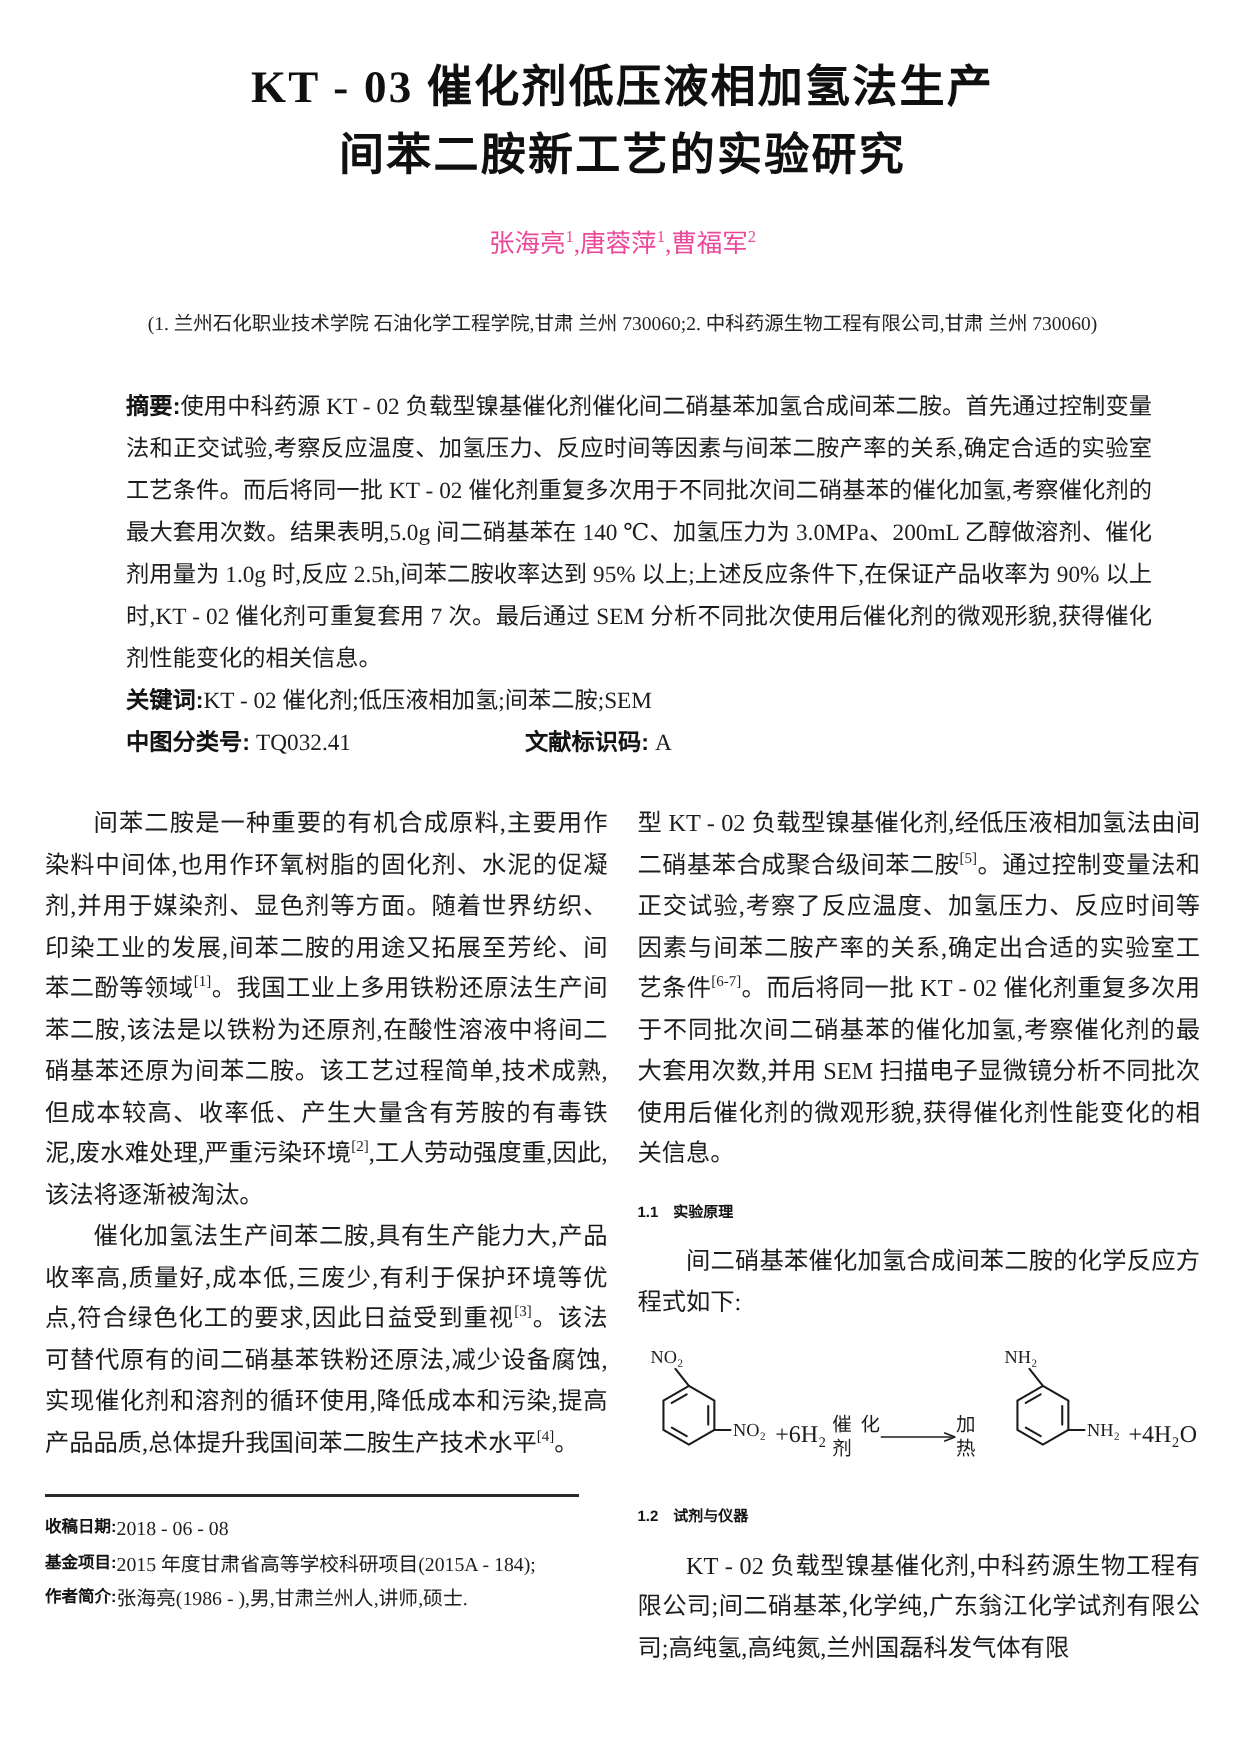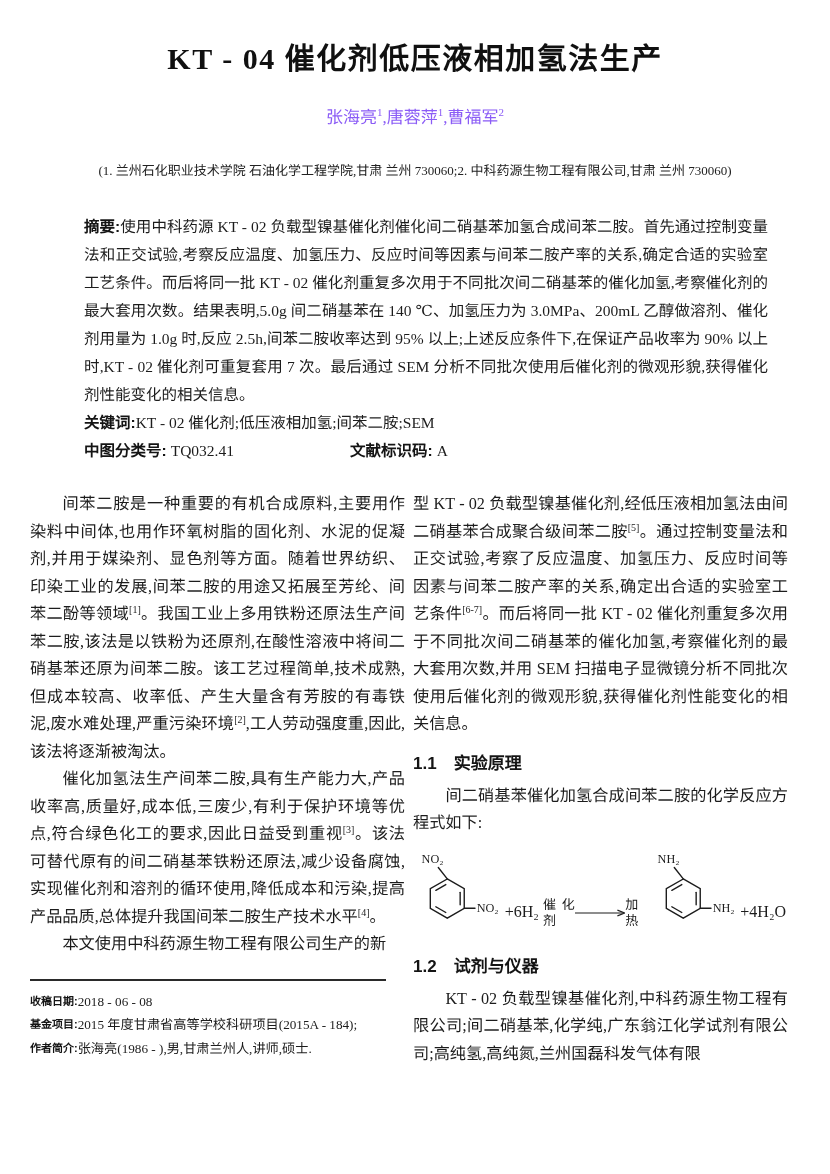--- a/index.html
+++ b/index.html
@@ -5,38 +5,38 @@
   html,body{margin:0;padding:0;background:#ffffff;}
   .page{
     position:relative;width:830px;height:1174px;overflow:hidden;
     background:#ffffff;color:#1c1c1c;
     font-family:"Liberation Serif","DejaVu Serif",serif;
   }
   
   .title{margin:36px 0 0;text-align:center;font-size:30px;line-height:45px;
          font-weight:700;letter-spacing:1.5px;color:#101010;}
   .t-line{display:block;}
-  .authors{margin-top:22px;text-align:center;font-size:17px;color:#8b5cf6;}
+  .authors{margin-top:22px;text-align:center;font-size:17px;color:#ec4899;}
   .authors sup{font-size:11px;}
   .affiliation{margin-top:32px;text-align:center;font-size:13px;color:#222;}
   
   .hei{font-family:"Liberation Sans","DejaVu Sans",sans-serif;font-weight:700;color:#141414;}
   .abstract{margin:34px 62px 0 84px;font-size:15.5px;line-height:28px;text-align:justify;}
   .abstract p{margin:0;}
   .clc-v{margin-left:4px;}
   .clc2{margin-left:116px;}
   
-  .columns{display:flex;gap:8px;margin:26px 30px 0 30px;}
+  .columns{display:flex;gap:20px;margin:26px 30px 0 30px;}
   .col{width:375px;font-size:16.2px;line-height:27.5px;text-align:justify;}
   .col p{margin:0;}
   p.indent{text-indent:2em;}
   sup{font-size:10px;line-height:0;vertical-align:super;}
   
   .h1x{font-size:20px;line-height:28px;margin:24px 0 14px;letter-spacing:1px;}
-  .h2x{font-size:17px;line-height:22px;margin:14px 0 8px;}
+  .h2x{font-size:10px;line-height:22px;margin:14px 0 8px;}
   
   .equation{display:flex;align-items:center;margin:4px 0 6px 0;}
   .bond{stroke:#1c1c1c;stroke-width:1.7;fill:none;stroke-linecap:round;}
   .formula{font-size:15px;font-family:"Liberation Serif","DejaVu Serif",serif;fill:#1c1c1c;}
   .plus{font-size:16px;white-space:nowrap;transform:translateY(20px);padding:0 2px;}
   .arrow{display:flex;flex-direction:row;align-items:center;transform:translateY(21px);
          font-size:13px;line-height:16px;padding:0 2px;}
   .arrow svg{display:block;margin:1px 0;}
   .arrow svg line,.arrow svg path{stroke:#1c1c1c;stroke-width:1.4;fill:none;}
   
@@ -45,39 +45,39 @@
   .fn-row{display:flex;}
   .fn-label{white-space:nowrap;font-size:11px;}
   .fn-line{display:block;}
 </style>
 </head>
 <body>
 
 <div class="page">
 
   <h1 class="title">
-    <span class="t-line">KT - 04 催化剂低压液相加氢法生产</span>
+    <span class="t-line">KT - 03 催化剂低压液相加氢法生产</span>
+    <span class="t-line">间苯二胺新工艺的实验研究</span>
   </h1>
 
   <div class="authors">张海亮<sup>1</sup>,唐蓉萍<sup>1</sup>,曹福军<sup>2</sup></div>
 
   <div class="affiliation">(1. 兰州石化职业技术学院 石油化学工程学院,甘肃 兰州 730060;2. 中科药源生物工程有限公司,甘肃 兰州 730060)</div>
 
   <div class="abstract">
     <p><b class="hei">摘要:</b><span>使用中科药源 KT - 02 负载型镍基催化剂催化间二硝基苯加氢合成间苯二胺。首先通过控制变量法和正交试验,考察反应温度、加氢压力、反应时间等因素与间苯二胺产率的关系,确定合适的实验室工艺条件。而后将同一批 KT - 02 催化剂重复多次用于不同批次间二硝基苯的催化加氢,考察催化剂的最大套用次数。结果表明,5.0g 间二硝基苯在 140 ℃、加氢压力为 3.0MPa、200mL 乙醇做溶剂、催化剂用量为 1.0g 时,反应 2.5h,间苯二胺收率达到 95% 以上;上述反应条件下,在保证产品收率为 90% 以上时,KT - 02 催化剂可重复套用 7 次。最后通过 SEM 分析不同批次使用后催化剂的微观形貌,获得催化剂性能变化的相关信息。</span></p>
     <p><b class="hei">关键词:</b><span>KT - 02 催化剂;低压液相加氢;间苯二胺;SEM</span></p>
     <p><b class="hei">中图分类号:</b><span class="clc-v">TQ032.41</span><b class="hei clc2">文献标识码:</b><span class="clc-v">A</span></p>
   </div>
 
   <div class="columns">
 
     <div class="col">
       <p class="indent">间苯二胺是一种重要的有机合成原料,主要用作染料中间体,也用作环氧树脂的固化剂、水泥的促凝剂,并用于媒染剂、显色剂等方面。随着世界纺织、印染工业的发展,间苯二胺的用途又拓展至芳纶、间苯二酚等领域<sup>[1]</sup>。我国工业上多用铁粉还原法生产间苯二胺,该法是以铁粉为还原剂,在酸性溶液中将间二硝基苯还原为间苯二胺。该工艺过程简单,技术成熟,但成本较高、收率低、产生大量含有芳胺的有毒铁泥,废水难处理,严重污染环境<sup>[2]</sup>,工人劳动强度重,因此,该法将逐渐被淘汰。</p>
       <p class="indent">催化加氢法生产间苯二胺,具有生产能力大,产品收率高,质量好,成本低,三废少,有利于保护环境等优点,符合绿色化工的要求,因此日益受到重视<sup>[3]</sup>。该法可替代原有的间二硝基苯铁粉还原法,减少设备腐蚀,实现催化剂和溶剂的循环使用,降低成本和污染,提高产品品质,总体提升我国间苯二胺生产技术水平<sup>[4]</sup>。</p>
-      <p class="indent">本文使用中科药源生物工程有限公司生产的新</p>
 
       <div class="footnote">
         <div class="fn-row">
           <span class="fn-label hei">收稿日期:</span>
           <span class="fn-text">2018 - 06 - 08</span>
         </div>
         <div class="fn-row">
           <span class="fn-label hei">基金项目:</span>
           <span class="fn-text">
             <span class="fn-line">2015 年度甘肃省高等学校科研项目(2015A - 184);</span>

